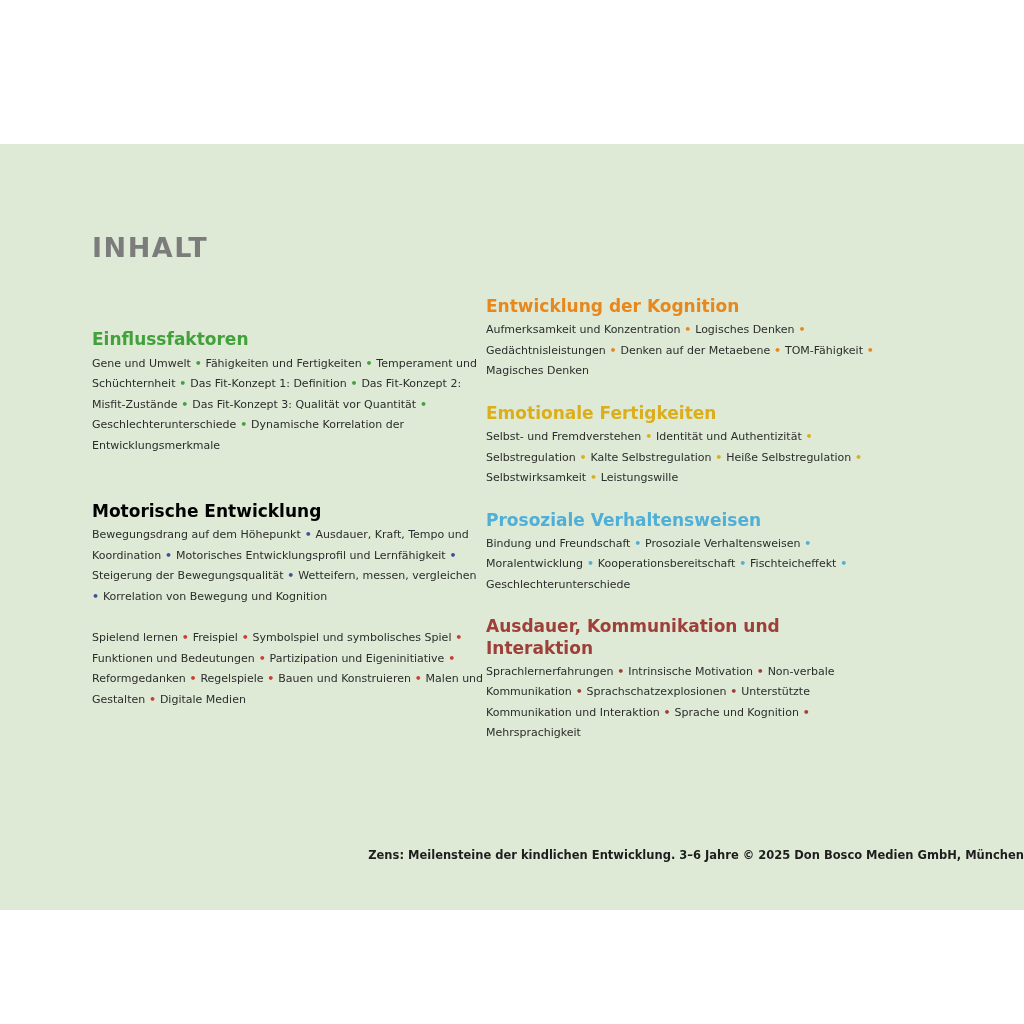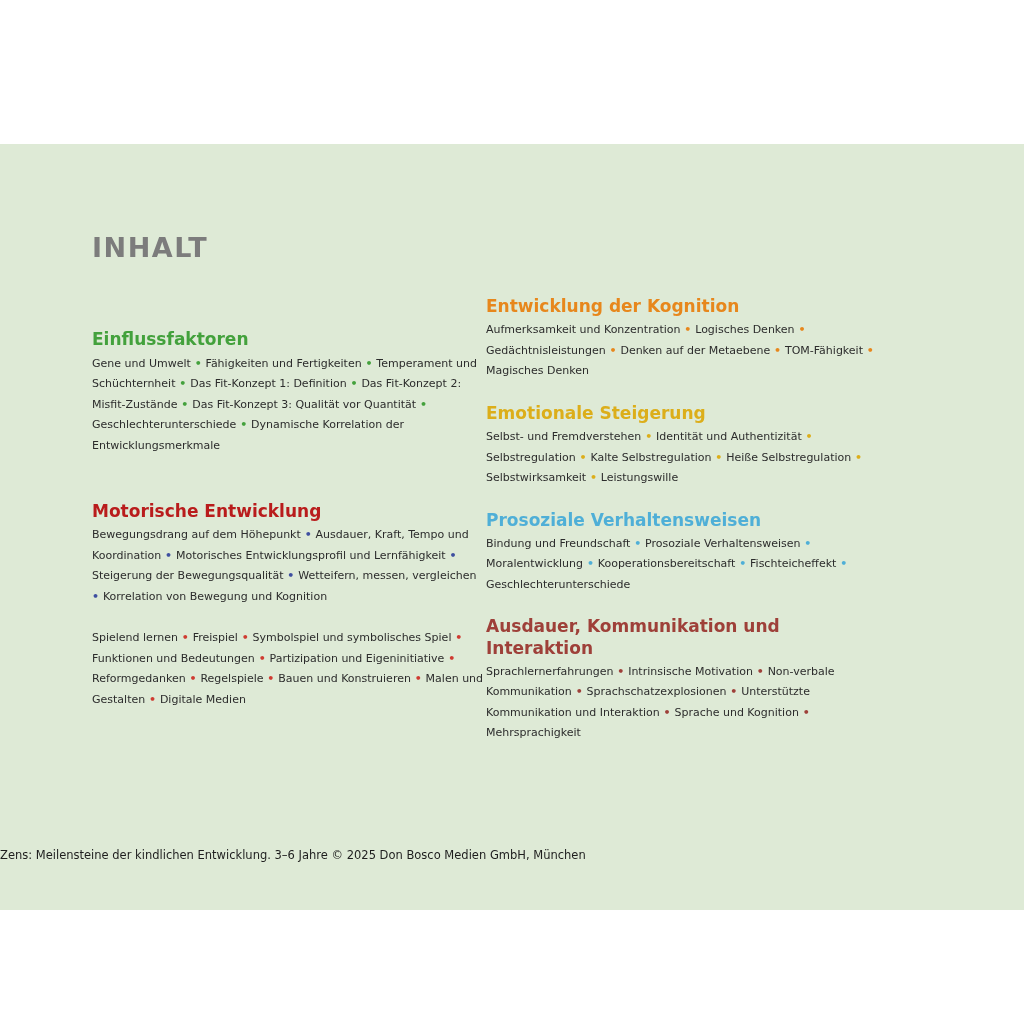--- a/index.html
+++ b/index.html
@@ -58,51 +58,52 @@
     font-size: 11px;
     line-height: 20.5px;
     color: #2c2c2c;
   }
   .bullet { font-weight: bold; }
   .footer-credit {
     position: absolute;
     left: 0;
     bottom: 48px;
     width: 100%;
-    text-align: left;
+    text-align: right;
     font-size: 11.5px;
     color: #1e1e1e;
+    font-weight: bold;
   }
 </style>
 </head>
 <body>
 
 <div class="content-panel">
   <h1 class="page-title">INHALT</h1>
   <div class="columns">
     <div class="column" id="col-left">
         <section class="toc-section">
           <h2 class="section-heading" style="color: rgb(67, 161, 60);">Einflussfaktoren</h2>
           <p class="section-items"><span class="item">Gene und Umwelt</span><span class="bullet" style="color: rgb(67, 161, 60);"> • </span><span class="item">Fähigkeiten und Fertigkeiten</span><span class="bullet" style="color: rgb(67, 161, 60);"> • </span><span class="item">Temperament und Schüchternheit</span><span class="bullet" style="color: rgb(67, 161, 60);"> • </span><span class="item">Das Fit-Konzept 1: Definition</span><span class="bullet" style="color: rgb(67, 161, 60);"> • </span><span class="item">Das Fit-Konzept 2: Misfit-Zustände</span><span class="bullet" style="color: rgb(67, 161, 60);"> • </span><span class="item">Das Fit-Konzept 3: Qualität vor Quantität</span><span class="bullet" style="color: rgb(67, 161, 60);"> • </span><span class="item">Geschlechterunterschiede</span><span class="bullet" style="color: rgb(67, 161, 60);"> • </span><span class="item">Dynamische Korrelation der Entwicklungsmerkmale</span></p>
         </section>
         <section class="toc-section">
-          <h2 class="section-heading" style="color: #b91c1c; margin-top: 45px;">Motorische Entwicklung</h2>
+          <h2 class="section-heading" style="color: #000000; margin-top: 45px;">Motorische Entwicklung</h2>
           <p class="section-items"><span class="item">Bewegungsdrang auf dem Höhepunkt</span><span class="bullet" style="color: rgb(62, 79, 160);"> • </span><span class="item">Ausdauer, Kraft, Tempo und Koordination</span><span class="bullet" style="color: rgb(62, 79, 160);"> • </span><span class="item">Motorisches Entwicklungsprofil und Lernfähigkeit</span><span class="bullet" style="color: rgb(62, 79, 160);"> • </span><span class="item">Steigerung der Bewegungsqualität</span><span class="bullet" style="color: rgb(62, 79, 160);"> • </span><span class="item">Wetteifern, messen, vergleichen</span><span class="bullet" style="color: rgb(62, 79, 160);"> • </span><span class="item">Korrelation von Bewegung und Kognition</span></p>
         </section>
         <section class="toc-section">
           <p class="section-items"><span class="item">Spielend lernen</span><span class="bullet" style="color: rgb(207, 59, 49);"> • </span><span class="item">Freispiel</span><span class="bullet" style="color: rgb(207, 59, 49);"> • </span><span class="item">Symbolspiel und symbolisches Spiel</span><span class="bullet" style="color: rgb(207, 59, 49);"> • </span><span class="item">Funktionen und Bedeutungen</span><span class="bullet" style="color: rgb(207, 59, 49);"> • </span><span class="item">Partizipation und Eigeninitiative</span><span class="bullet" style="color: rgb(207, 59, 49);"> • </span><span class="item">Reformgedanken</span><span class="bullet" style="color: rgb(207, 59, 49);"> • </span><span class="item">Regelspiele</span><span class="bullet" style="color: rgb(207, 59, 49);"> • </span><span class="item">Bauen und Konstruieren</span><span class="bullet" style="color: rgb(207, 59, 49);"> • </span><span class="item">Malen und Gestalten</span><span class="bullet" style="color: rgb(207, 59, 49);"> • </span><span class="item">Digitale Medien</span></p>
         </section>
       </div>
     <div class="column" id="col-right">
         <section class="toc-section">
           <h2 class="section-heading" style="color: rgb(231, 135, 28);">Entwicklung der Kognition</h2>
           <p class="section-items"><span class="item">Aufmerksamkeit und Konzentration</span><span class="bullet" style="color: rgb(231, 135, 28);"> • </span><span class="item">Logisches Denken</span><span class="bullet" style="color: rgb(231, 135, 28);"> • </span><span class="item">Gedächtnisleistungen</span><span class="bullet" style="color: rgb(231, 135, 28);"> • </span><span class="item">Denken auf der Metaebene</span><span class="bullet" style="color: rgb(231, 135, 28);"> • </span><span class="item">TOM-Fähigkeit</span><span class="bullet" style="color: rgb(231, 135, 28);"> • </span><span class="item">Magisches Denken</span></p>
         </section>
         <section class="toc-section">
-          <h2 class="section-heading" style="color: rgb(220, 174, 26);">Emotionale Steigerung</h2>
+          <h2 class="section-heading" style="color: rgb(220, 174, 26);">Emotionale Fertigkeiten</h2>
           <p class="section-items"><span class="item">Selbst- und Fremdverstehen</span><span class="bullet" style="color: rgb(220, 174, 26);"> • </span><span class="item">Identität und Authentizität</span><span class="bullet" style="color: rgb(220, 174, 26);"> • </span><span class="item">Selbstregulation</span><span class="bullet" style="color: rgb(220, 174, 26);"> • </span><span class="item">Kalte Selbstregulation</span><span class="bullet" style="color: rgb(220, 174, 26);"> • </span><span class="item">Heiße Selbstregulation</span><span class="bullet" style="color: rgb(220, 174, 26);"> • </span><span class="item">Selbstwirksamkeit</span><span class="bullet" style="color: rgb(220, 174, 26);"> • </span><span class="item">Leistungswille</span></p>
         </section>
         <section class="toc-section">
           <h2 class="section-heading" style="color: rgb(79, 175, 215);">Prosoziale Verhaltensweisen</h2>
           <p class="section-items"><span class="item">Bindung und Freundschaft</span><span class="bullet" style="color: rgb(79, 175, 215);"> • </span><span class="item">Prosoziale Verhaltensweisen</span><span class="bullet" style="color: rgb(79, 175, 215);"> • </span><span class="item">Moralentwicklung</span><span class="bullet" style="color: rgb(79, 175, 215);"> • </span><span class="item">Kooperationsbereitschaft</span><span class="bullet" style="color: rgb(79, 175, 215);"> • </span><span class="item">Fischteicheffekt</span><span class="bullet" style="color: rgb(79, 175, 215);"> • </span><span class="item">Geschlechterunterschiede</span></p>
         </section>
         <section class="toc-section">
           <h2 class="section-heading" style="color: rgb(158, 64, 57);">Ausdauer, Kommunikation und Interaktion</h2>
           <p class="section-items"><span class="item">Sprachlernerfahrungen</span><span class="bullet" style="color: rgb(158, 64, 57);"> • </span><span class="item">Intrinsische Motivation</span><span class="bullet" style="color: rgb(158, 64, 57);"> • </span><span class="item">Non-verbale Kommunikation</span><span class="bullet" style="color: rgb(158, 64, 57);"> • </span><span class="item">Sprachschatzexplosionen</span><span class="bullet" style="color: rgb(158, 64, 57);"> • </span><span class="item">Unterstützte Kommunikation und Interaktion</span><span class="bullet" style="color: rgb(158, 64, 57);"> • </span><span class="item">Sprache und Kognition</span><span class="bullet" style="color: rgb(158, 64, 57);"> • </span><span class="item">Mehrsprachigkeit</span></p>
         </section>

